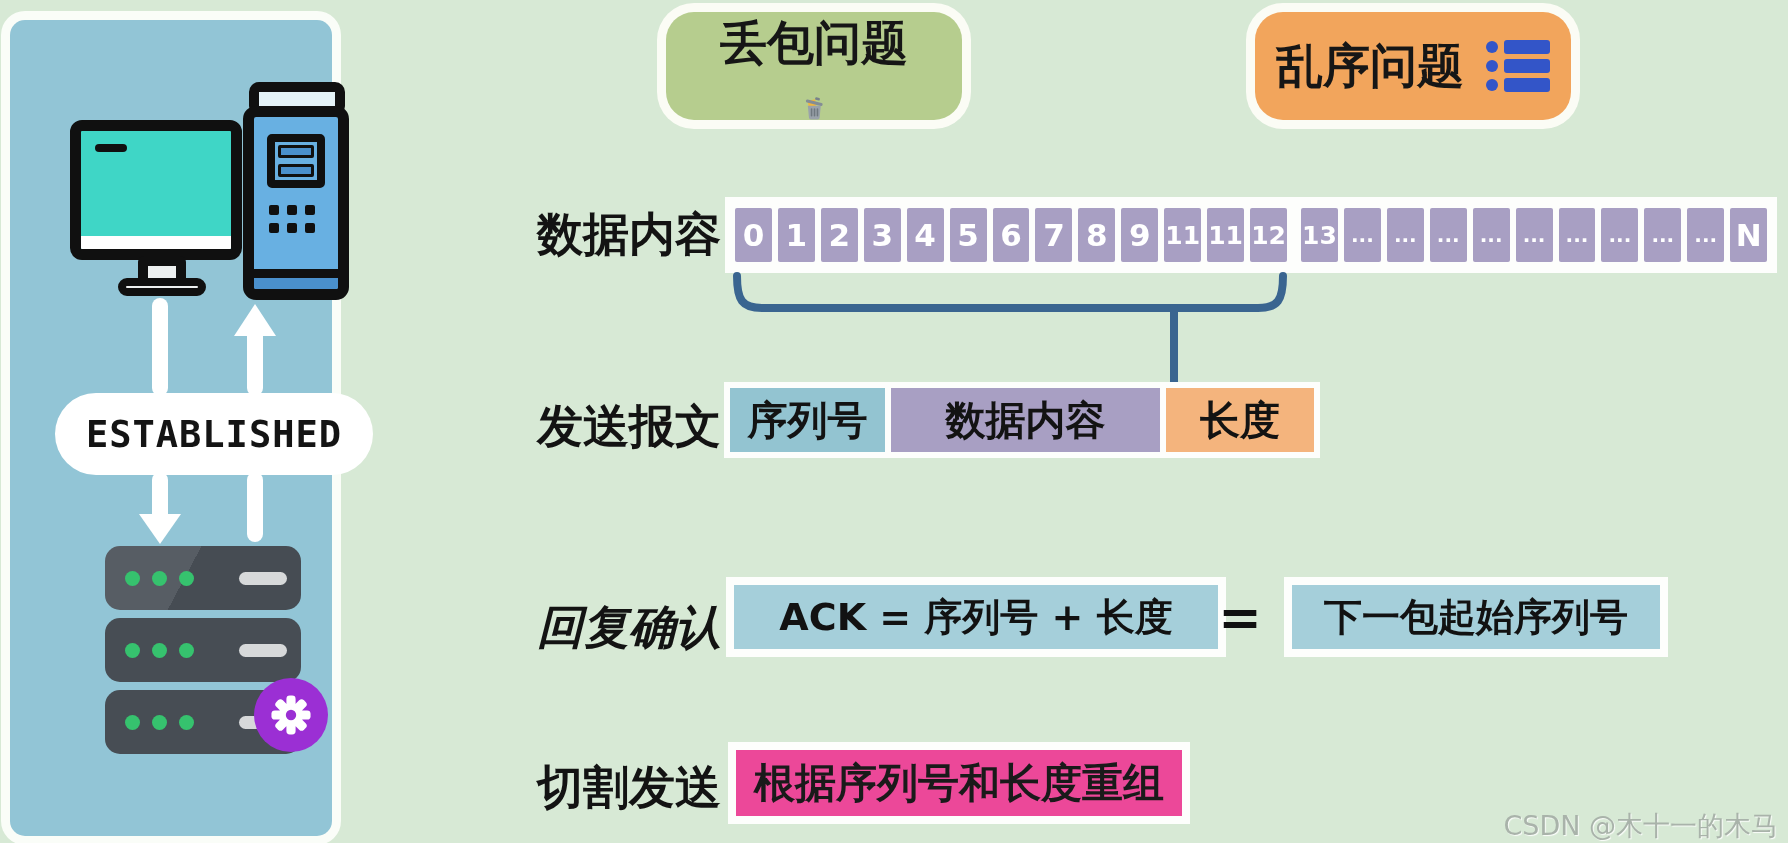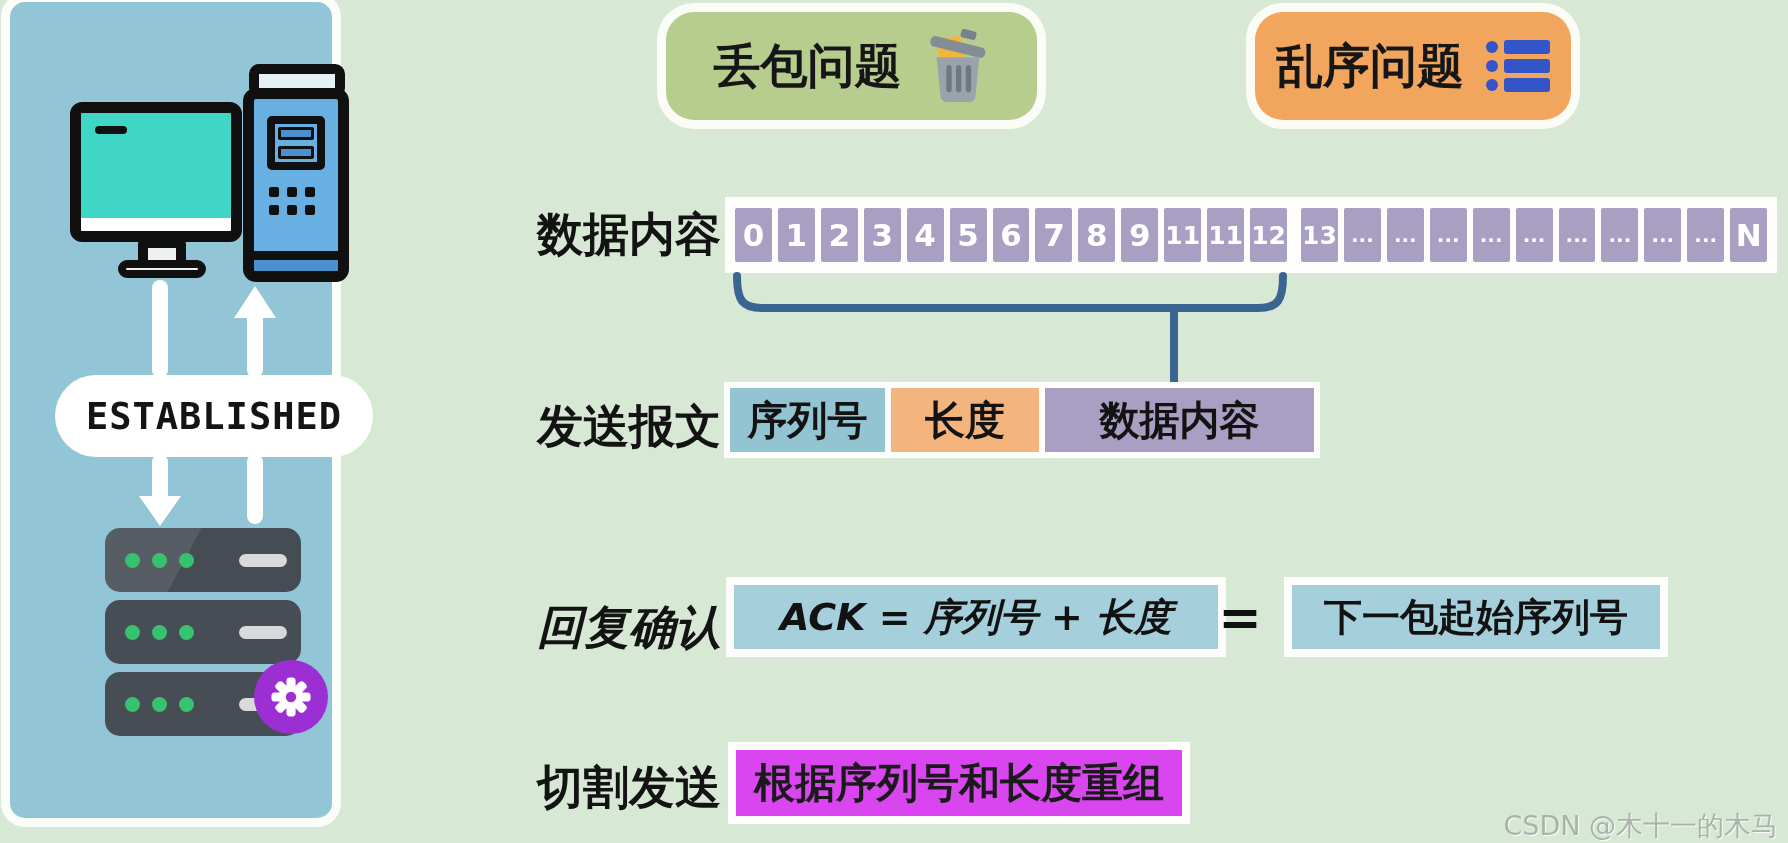--- a/index.html
+++ b/index.html
@@ -3,21 +3,21 @@
 <meta charset="utf-8">
 <style>
   html,body{margin:0;padding:0;}
   body{
     width:1788px;height:843px;position:relative;overflow:hidden;
     font-family:"DejaVu Sans","Liberation Sans",sans-serif;
     background:#d7e9d5;
   }
   
   .panel{
-    position:absolute;left:10px;top:2px;width:322px;height:816px;
+    position:absolute;left:10px;top:20px;width:322px;height:816px;
     border-radius:15px;background:#92c5d6;
     box-shadow:0 0 0 9px #fafdf8;
   }
   .panel *{box-sizing:border-box;}
   
   .monitor{position:absolute;left:60px;top:100px;width:172px;height:140px;
     border:11px solid #101010;border-radius:12px;background:#3fd6c6;overflow:hidden;}
   .m-chin{position:absolute;left:0;right:0;bottom:0;height:13px;background:#ffffff;}
   .m-dash{position:absolute;left:14px;top:13px;width:32px;height:8px;background:#101010;border-radius:5px;}
   .m-neck{position:absolute;left:128px;top:236px;width:48px;height:32px;background:#eef1f1;border:10px solid #101010;border-radius:6px;}
@@ -43,21 +43,21 @@
   .srv-dots{display:flex;gap:12px;}
   .srv-dot{width:15px;height:15px;border-radius:50%;background:#36c26e;}
   .srv-bar{width:48px;height:13px;border-radius:7px;background:#d7d9da;}
   .gearwrap{position:absolute;left:244px;top:658px;width:74px;height:74px;border-radius:50%;background:#9b2fd4;
     display:flex;align-items:center;justify-content:center;}
   
   .badge{position:absolute;top:12px;height:108px;border-radius:28px;
     box-shadow:0 0 0 9px #fbfcf5, 2px 4px 6px rgba(0,0,0,.08);
     display:flex;align-items:center;justify-content:center;gap:22px;}
   .badge .blabel{font-size:47px;font-weight:900;color:#161616;}
-  .badge-loss{left:666px;width:371px;}
+  .badge-loss{left:666px;width:296px;flex-direction:column;}
   .badge-disorder{left:1255px;width:316px;}
   
   .rowlabel{position:absolute;left:537px;font-size:46px;font-weight:900;color:#131313;white-space:nowrap;}
   .lbl-buffer{top:204px;}
   .lbl-packet{top:396px;}
   .lbl-ack{top:597px;font-style:italic;}
   .lbl-split{top:757px;}
   .bufstrip{position:absolute;left:725px;top:197px;width:1052px;height:76px;background:#fdfefc;
     display:flex;align-items:center;gap:6px;padding:0 10px;box-sizing:border-box;}
   .bufcell{flex:1;height:54px;display:flex;align-items:center;justify-content:center;
@@ -65,21 +65,21 @@
   .bufcell.small{font-size:25px;}
   .bufcell.dots{font-size:20px;letter-spacing:0px;}
   .pktstrip{position:absolute;left:724px;top:382px;width:596px;height:76px;background:#fdfefc;
     display:flex;gap:6px;padding:6px;box-sizing:border-box;}
   .pktfield{display:flex;align-items:center;justify-content:center;font-size:40px;font-weight:700;color:#131313;}
   .pf0{width:155px;}
   .pf1{width:148px;}
   .pf2{flex:1;}
   .ackbox{position:absolute;top:577px;height:80px;border:8px solid #fdfefc;box-sizing:border-box;
     display:flex;align-items:center;justify-content:center;font-size:38px;font-weight:900;color:#121212;white-space:nowrap;}
-  .ack1{left:726px;width:500px;font-style:italic;}
+  .ack1{left:726px;width:500px;}
   .ack2{left:1284px;width:384px;}
   .bigeq{position:absolute;left:1196px;top:577px;width:88px;height:80px;display:flex;align-items:center;justify-content:center;
     font-size:52px;font-weight:900;color:#111111;}
   .splitbox{position:absolute;left:728px;top:742px;width:462px;height:82px;border:8px solid #fdfefc;box-sizing:border-box;
     display:flex;align-items:center;justify-content:center;font-size:41px;font-weight:900;color:#1a1a1a;white-space:nowrap;}
   
   .overlay{position:absolute;left:0;top:0;width:1788px;height:843px;pointer-events:none;}
   
   .watermark{position:absolute;right:10px;top:808px;font-size:27px;color:#a9b3aa;
     text-shadow:1px 1px 1px rgba(255,255,255,.9);}
@@ -228,29 +228,29 @@
     <div class="bufcell" style="background: rgb(168, 159, 195);">N</div>
   </div>
 
 <svg class="overlay" viewBox="0 0 1788 843">
   <path d="M737 276 C737 300 742 308 762 308 L1258 308 C1278 308 1283 300 1283 276" fill="none" stroke-width="8" stroke-linecap="round" stroke="#3a6590"></path>
   <line x1="1174" y1="308" x2="1174" y2="385" stroke-width="8" stroke-linecap="round" stroke="#3a6590"></line>
 </svg>
 
 <div class="pktstrip">
     <div class="pktfield pf0" style="background: rgb(147, 196, 209);">序列号</div>
+    <div class="pktfield pf2" style="background: rgb(168, 159, 195);">数据内容</div>
     <div class="pktfield pf1" style="background: rgb(244, 180, 125);">长度</div>
-    <div class="pktfield pf2" style="background: rgb(168, 159, 195);">数据内容</div>
   </div>
 
 <div class="ackbox ack1" style="background: rgb(165, 207, 218);">
   <span>ACK = 序列号 + 长度</span>
 </div>
 <div class="bigeq">=</div>
 <div class="ackbox ack2" style="background: rgb(165, 207, 218);">
   <span>下一包起始序列号</span>
 </div>
 
-<div class="splitbox" style="background: #d946ef;">
+<div class="splitbox" style="background: #ec4899;">
   <span>根据序列号和长度重组</span>
 </div>
 
 <div class="watermark">CSDN @木十一的木马</div>
 
 </body></html>

